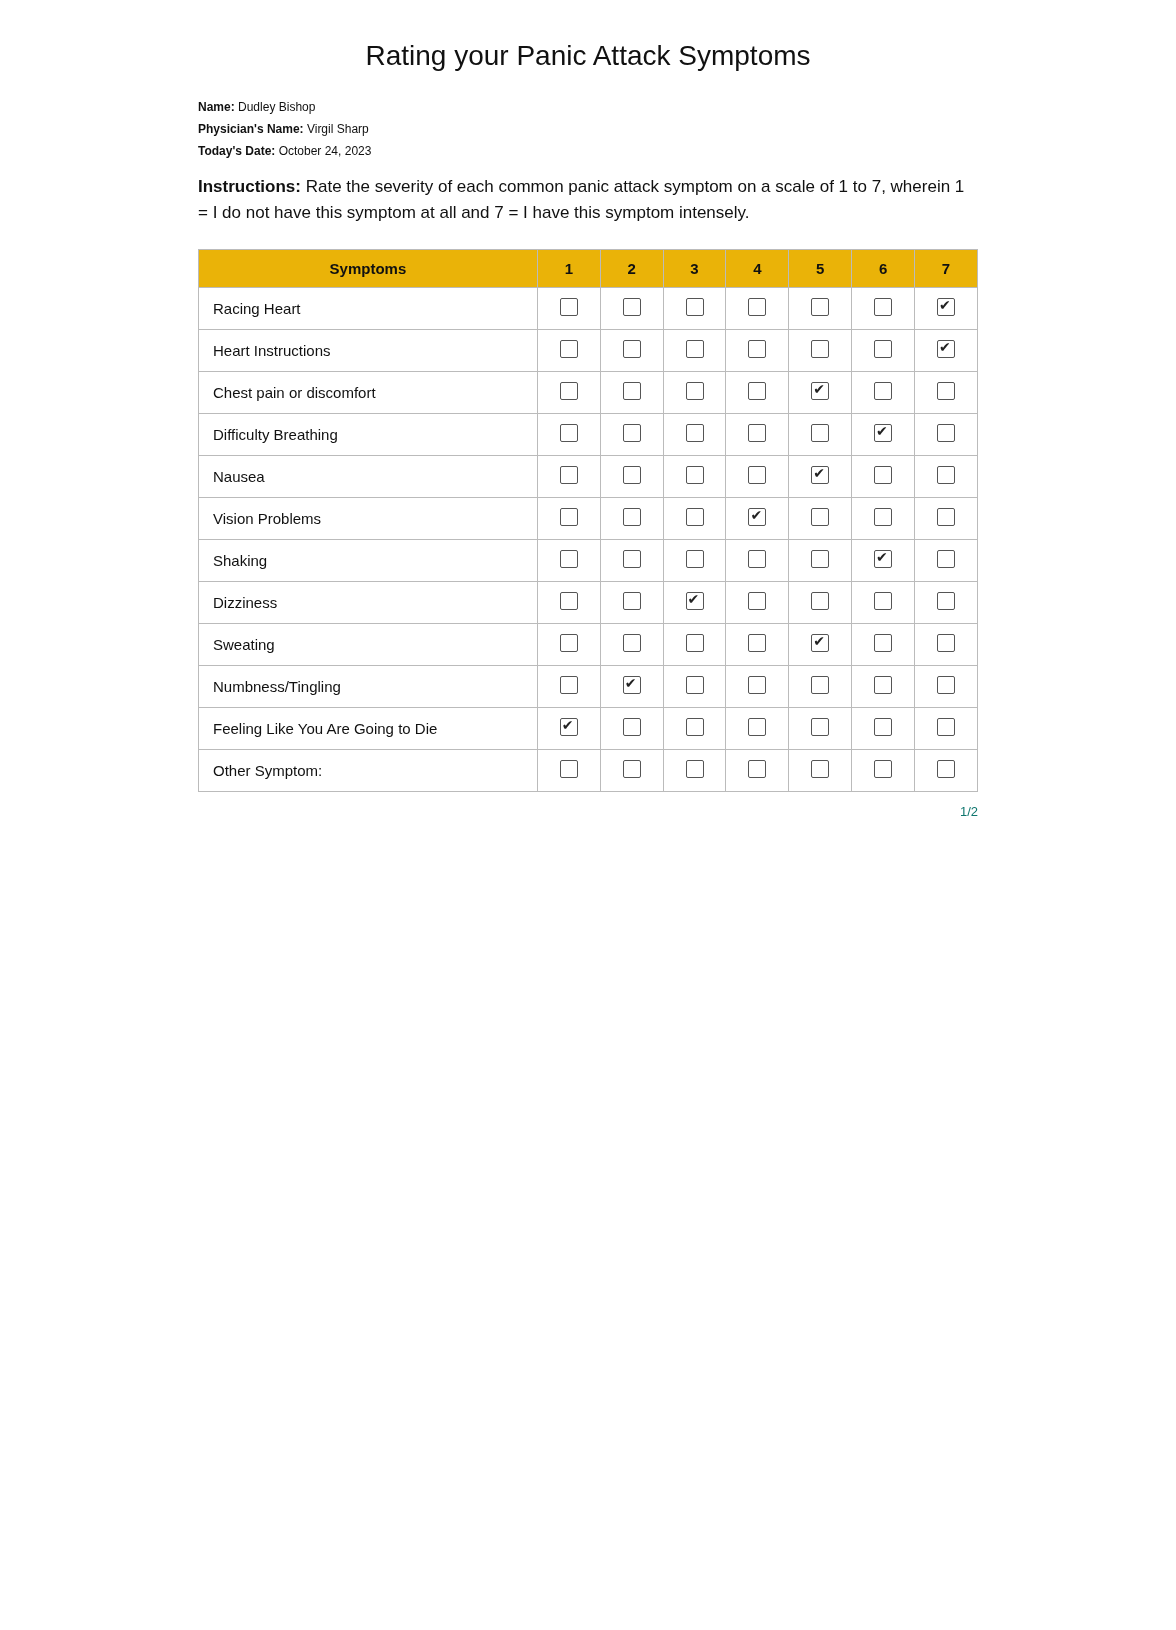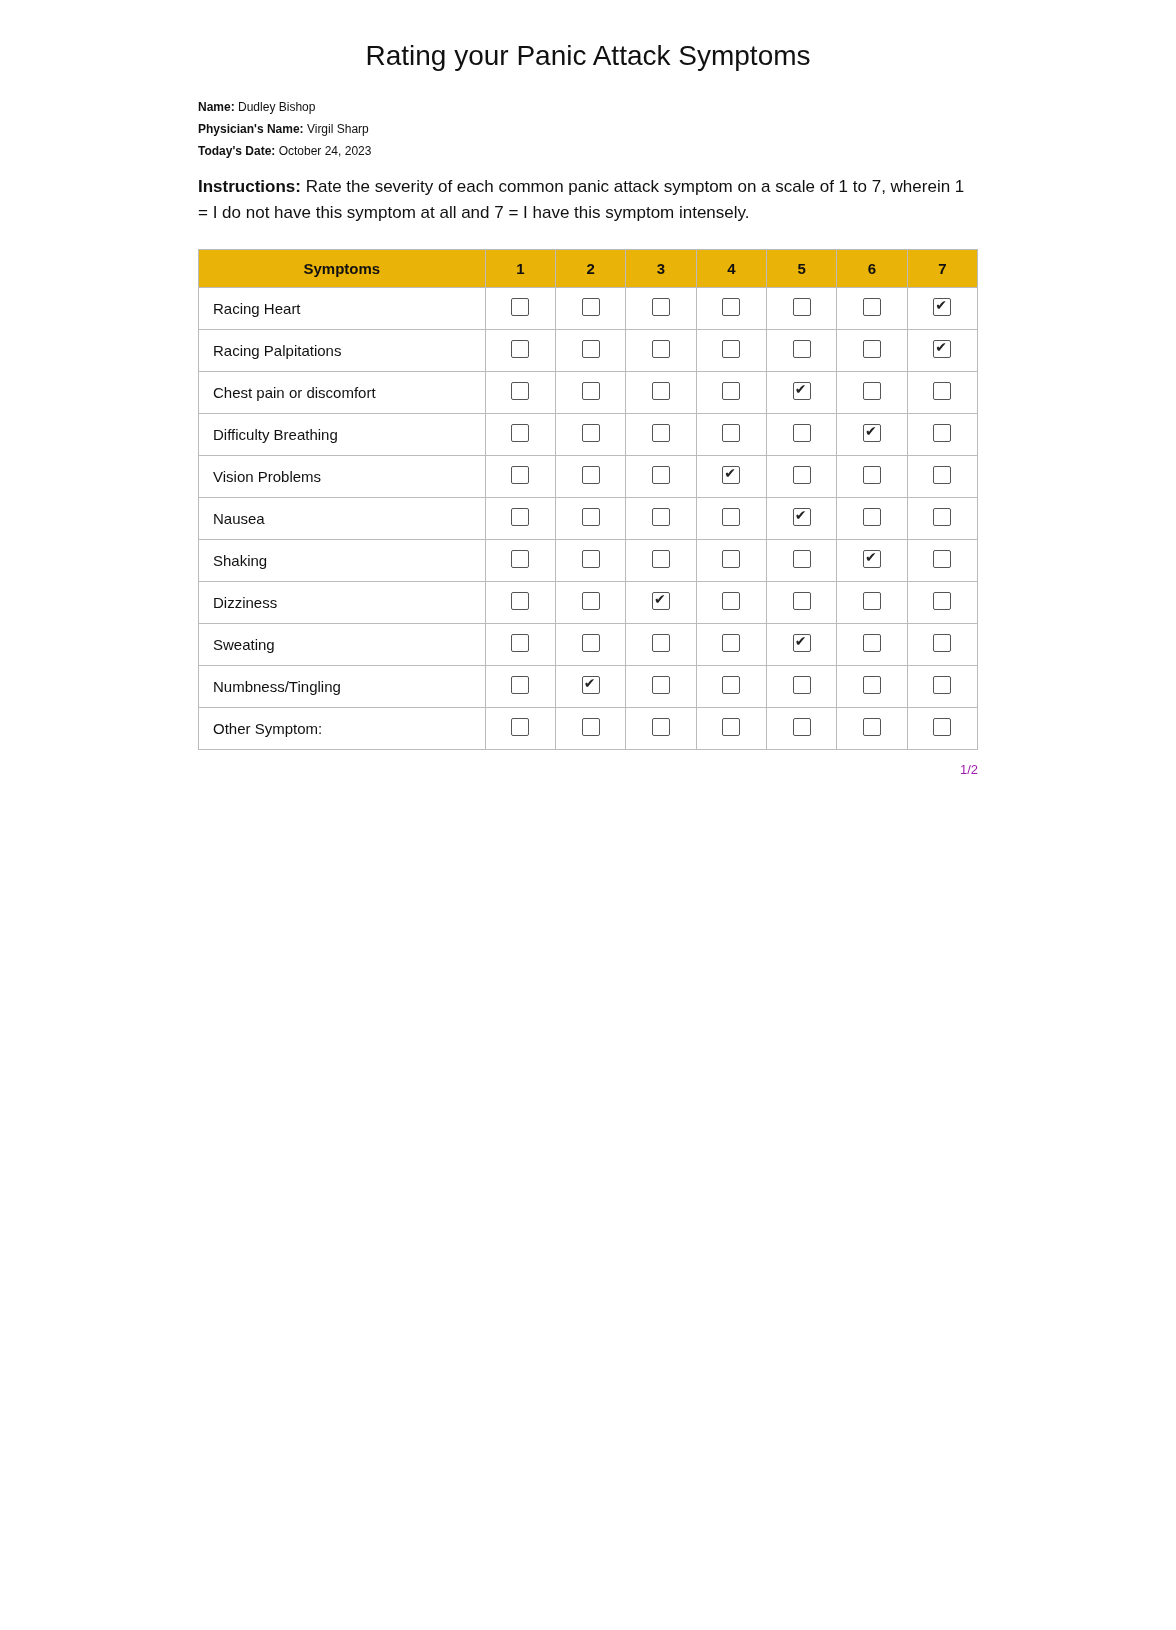--- a/index.html
+++ b/index.html
@@ -77,21 +77,21 @@
       position: absolute;
       top: -2px;
       left: 1px;
       font-size: 14px;
       color: #222;
     }
     .page-num {
       text-align: right;
       margin-top: 12px;
       font-size: 13px;
-      color: #a21caf;
+      color: #0f766e;
     }
   </style>
 </head>
 <body>
 
 <h1>Rating your Panic Attack Symptoms</h1>
 
 <div class="meta-block">
   <strong>Name:</strong>
   <span>Dudley Bishop</span>
@@ -127,21 +127,21 @@
         <td>Racing Heart</td>
         <td class="check-cell"><span class="checkbox"></span></td>
         <td class="check-cell"><span class="checkbox"></span></td>
         <td class="check-cell"><span class="checkbox"></span></td>
         <td class="check-cell"><span class="checkbox"></span></td>
         <td class="check-cell"><span class="checkbox"></span></td>
         <td class="check-cell"><span class="checkbox"></span></td>
         <td class="check-cell"><span class="checkbox checked"></span></td>
       </tr>
       <tr>
-        <td>Racing Palpitations</td>
+        <td>Heart Instructions</td>
         <td class="check-cell"><span class="checkbox"></span></td>
         <td class="check-cell"><span class="checkbox"></span></td>
         <td class="check-cell"><span class="checkbox"></span></td>
         <td class="check-cell"><span class="checkbox"></span></td>
         <td class="check-cell"><span class="checkbox"></span></td>
         <td class="check-cell"><span class="checkbox"></span></td>
         <td class="check-cell"><span class="checkbox checked"></span></td>
       </tr>
       <tr>
         <td>Chest pain or discomfort</td>
@@ -157,40 +157,40 @@
         <td>Difficulty Breathing</td>
         <td class="check-cell"><span class="checkbox"></span></td>
         <td class="check-cell"><span class="checkbox"></span></td>
         <td class="check-cell"><span class="checkbox"></span></td>
         <td class="check-cell"><span class="checkbox"></span></td>
         <td class="check-cell"><span class="checkbox"></span></td>
         <td class="check-cell"><span class="checkbox checked"></span></td>
         <td class="check-cell"><span class="checkbox"></span></td>
       </tr>
       <tr>
+        <td>Nausea</td>
+        <td class="check-cell"><span class="checkbox"></span></td>
+        <td class="check-cell"><span class="checkbox"></span></td>
+        <td class="check-cell"><span class="checkbox"></span></td>
+        <td class="check-cell"><span class="checkbox"></span></td>
+        <td class="check-cell"><span class="checkbox checked"></span></td>
+        <td class="check-cell"><span class="checkbox"></span></td>
+        <td class="check-cell"><span class="checkbox"></span></td>
+      </tr>
+      <tr>
         <td>Vision Problems</td>
         <td class="check-cell"><span class="checkbox"></span></td>
         <td class="check-cell"><span class="checkbox"></span></td>
         <td class="check-cell"><span class="checkbox"></span></td>
         <td class="check-cell"><span class="checkbox checked"></span></td>
         <td class="check-cell"><span class="checkbox"></span></td>
         <td class="check-cell"><span class="checkbox"></span></td>
         <td class="check-cell"><span class="checkbox"></span></td>
       </tr>
       <tr>
-        <td>Nausea</td>
-        <td class="check-cell"><span class="checkbox"></span></td>
-        <td class="check-cell"><span class="checkbox"></span></td>
-        <td class="check-cell"><span class="checkbox"></span></td>
-        <td class="check-cell"><span class="checkbox"></span></td>
-        <td class="check-cell"><span class="checkbox checked"></span></td>
-        <td class="check-cell"><span class="checkbox"></span></td>
-        <td class="check-cell"><span class="checkbox"></span></td>
-      </tr>
-      <tr>
         <td>Shaking</td>
         <td class="check-cell"><span class="checkbox"></span></td>
         <td class="check-cell"><span class="checkbox"></span></td>
         <td class="check-cell"><span class="checkbox"></span></td>
         <td class="check-cell"><span class="checkbox"></span></td>
         <td class="check-cell"><span class="checkbox"></span></td>
         <td class="check-cell"><span class="checkbox checked"></span></td>
         <td class="check-cell"><span class="checkbox"></span></td>
       </tr>
       <tr>
@@ -210,20 +210,30 @@
         <td class="check-cell"><span class="checkbox"></span></td>
         <td class="check-cell"><span class="checkbox"></span></td>
         <td class="check-cell"><span class="checkbox checked"></span></td>
         <td class="check-cell"><span class="checkbox"></span></td>
         <td class="check-cell"><span class="checkbox"></span></td>
       </tr>
       <tr>
         <td>Numbness/Tingling</td>
         <td class="check-cell"><span class="checkbox"></span></td>
         <td class="check-cell"><span class="checkbox checked"></span></td>
+        <td class="check-cell"><span class="checkbox"></span></td>
+        <td class="check-cell"><span class="checkbox"></span></td>
+        <td class="check-cell"><span class="checkbox"></span></td>
+        <td class="check-cell"><span class="checkbox"></span></td>
+        <td class="check-cell"><span class="checkbox"></span></td>
+      </tr>
+      <tr>
+        <td>Feeling Like You Are Going to Die</td>
+        <td class="check-cell"><span class="checkbox checked"></span></td>
+        <td class="check-cell"><span class="checkbox"></span></td>
         <td class="check-cell"><span class="checkbox"></span></td>
         <td class="check-cell"><span class="checkbox"></span></td>
         <td class="check-cell"><span class="checkbox"></span></td>
         <td class="check-cell"><span class="checkbox"></span></td>
         <td class="check-cell"><span class="checkbox"></span></td>
       </tr>
       <tr>
         <td>Other Symptom:</td>
         <td class="check-cell"><span class="checkbox"></span></td>
         <td class="check-cell"><span class="checkbox"></span></td>

